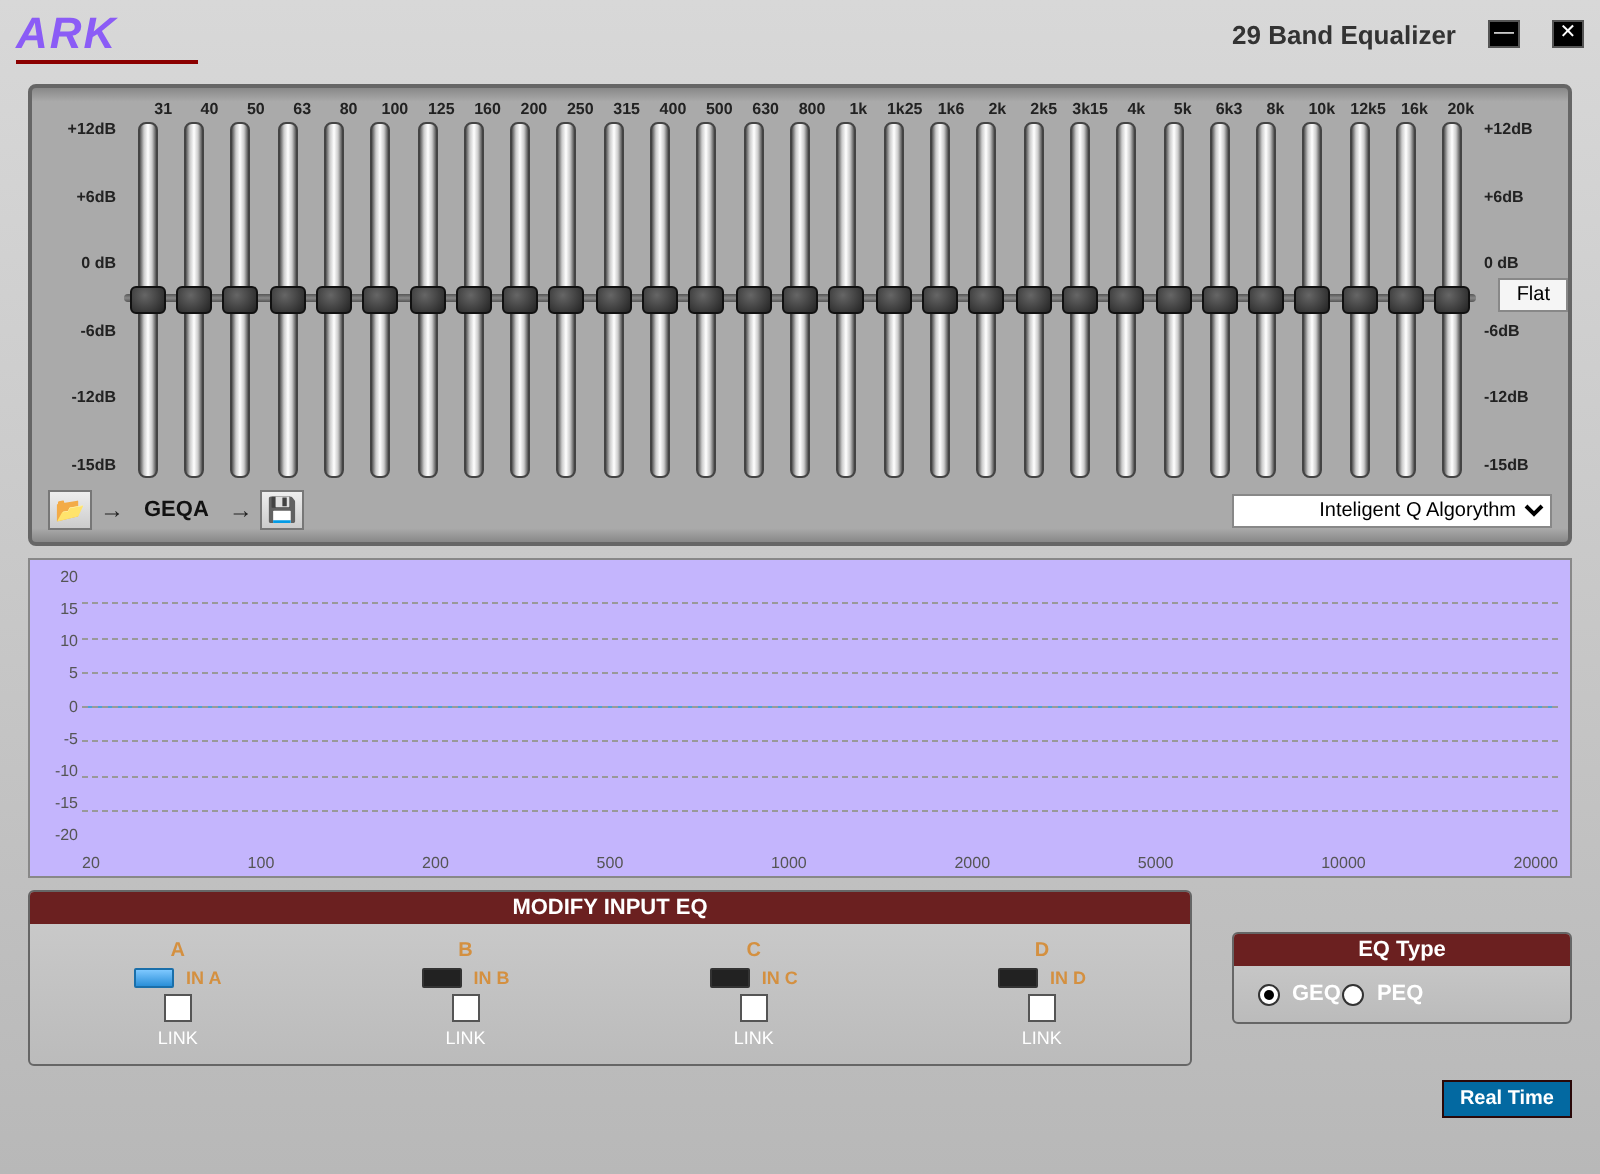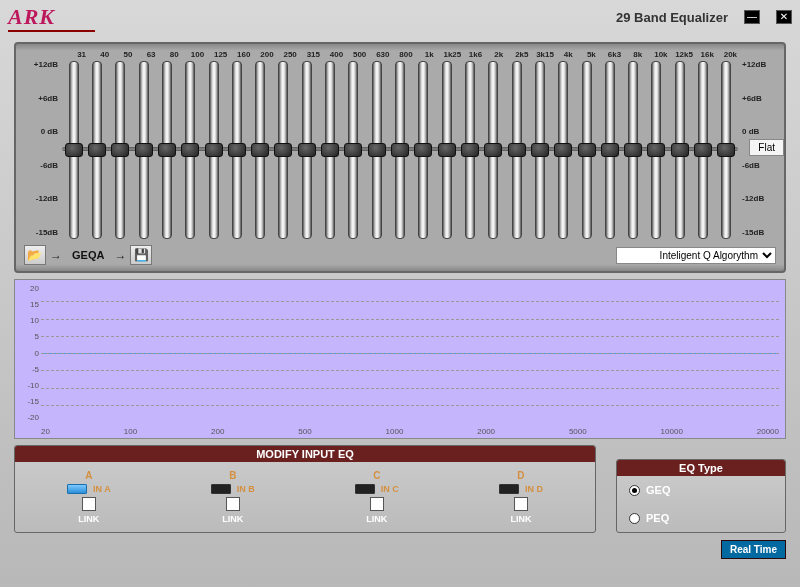--- a/index.html
+++ b/index.html
@@ -1,20 +1,20 @@
 <!DOCTYPE html>
 <html><head>
 <meta charset="utf-8">
 <style>
 * { margin: 0; padding: 0; box-sizing: border-box; font-family: Arial, sans-serif; }
 body { background: linear-gradient(180deg, #d8d8d8 0%, #c8c8c8 50%, #b8b8b8 100%); width: 800px; height: 587px; overflow: hidden; position: relative; }
 
 
 .header { display: flex; align-items: center; justify-content: space-between; padding: 4px 8px 0 8px; height: 30px; }
-.logo { font-family: Liberation Serif, serif; font-size: 22px; font-weight: bold; color: #be185d; font-style: italic; letter-spacing: 1px; position: relative; }
+.logo { font-family: Liberation Sans, sans-serif; font-size: 22px; font-weight: bold; color: #8b5cf6; font-style: italic; letter-spacing: 1px; position: relative; }
 .logo::after { content: ""; position: absolute; left: 0; right: -40px; bottom: -2px; height: 2px; background: #8b0000; }
 .title-bar { display: flex; align-items: center; gap: 16px; }
 .title-text { font-size: 13px; font-weight: bold; color: #333; }
 .win-btn { width: 16px; height: 14px; background: #000; color: #fff; font-size: 10px; line-height: 12px; text-align: center; cursor: pointer; border: 1px solid #555; }
 
 
 .eq-panel { margin: 12px 14px 6px 14px; background: linear-gradient(180deg, #888 0%, #aaa 3%, #aaa 97%, #888 100%); border: 2px solid #666; border-radius: 4px; padding: 6px 4px 4px 4px; position: relative; }
 .band-labels { display: flex; padding-left: 50px; padding-right: 38px; gap: 0; }
 .band-label { flex: 1; text-align: center; font-size: 8px; font-weight: bold; color: #222; }
 
@@ -41,36 +41,36 @@
 
 
 .graph-panel { margin: 4px 14px; border: 1px solid #888; background: #c4b5fd; height: 160px; position: relative; padding: 4px 6px 16px 26px; }
 .graph-inner { position: relative; width: 100%; height: 100%; }
 .graph-y-labels { position: absolute; left: -22px; top: 0; bottom: 0; width: 20px; display: flex; flex-direction: column; justify-content: space-between; font-size: 8px; color: #555; text-align: right; }
 .graph-x-labels { position: absolute; left: 0; right: 0; bottom: -14px; display: flex; justify-content: space-between; font-size: 8px; color: #555; }
 .graph-grid-h { position: absolute; left: 0; right: 0; border-top: 1px dashed #999; }
 .graph-center-line { position: absolute; left: 0; right: 0; top: 50%; height: 0; border-top: 1.5px solid #4aa3d8; }
 
 
-.bottom-row { display: flex; gap: 20px; margin: 6px 14px 0 14px; align-items: flex-end; }
+.bottom-row { display: flex; gap: 20px; margin: 6px 14px 0 14px; align-items: center; }
 .panel { border: 1px solid #666; border-radius: 3px; background: linear-gradient(180deg,#ccc,#bbb); }
 .panel-header { background: #6b2020; color: #fff; font-size: 11px; font-weight: bold; text-align: center; padding: 2px; border-radius: 2px 2px 0 0; }
 .modify-panel { flex: 1; }
 .inputs-row { display: flex; padding: 8px 12px; gap: 20px; justify-content: space-around; }
 .input-col { display: flex; flex-direction: column; align-items: center; gap: 3px; font-size: 10px; }
 .input-top { display: flex; align-items: center; gap: 6px; }
 .input-letter { font-weight: bold; color: #d49040; }
 .led-box { width: 20px; height: 10px; border: 1px solid #333; background: #222; border-radius: 1px; }
 .led-box.active { background: linear-gradient(180deg,#7ec8ff,#2a8fd8); border-color: #1a6faa; }
 .in-label { color: #d49040; font-size: 9px; font-weight: bold; }
 .link-box { width: 14px; height: 14px; background: #fff; border: 1px solid #555; cursor: pointer; }
-.link-text { color: #fff; font-size: 9px; font-weight: bold; }
+.link-text { color: #fff; font-size: 9px; font-weight: normal; }
 
 .eqtype-panel { width: 170px; }
-.radios { padding: 8px 12px; display: flex; flex-direction: column; gap: 16px; font-size: 11px; font-weight: bold; color: #222; }
+.radios { padding: 8px 12px; display: flex; flex-direction: row; gap: 1px; font-size: 11px; font-weight: bold; color: #222; }
 .radio-row { display: flex; align-items: center; gap: 6px; cursor: pointer; color: #fff; }
 .radio-dot { width: 11px; height: 11px; border: 1px solid #333; border-radius: 50%; background: #fff; display: flex; align-items: center; justify-content: center; }
 .radio-dot.sel::after { content: ""; width: 5px; height: 5px; background: #000; border-radius: 50%; }
 
 .realtime { position: absolute; right: 14px; bottom: 28px; background: #0369a1; color: #fff; font-size: 10px; font-weight: bold; padding: 3px 8px; border: 1px solid #2a0808; cursor: pointer; }
 </style>
 </head>
 <body>
 
 <div class="header">

